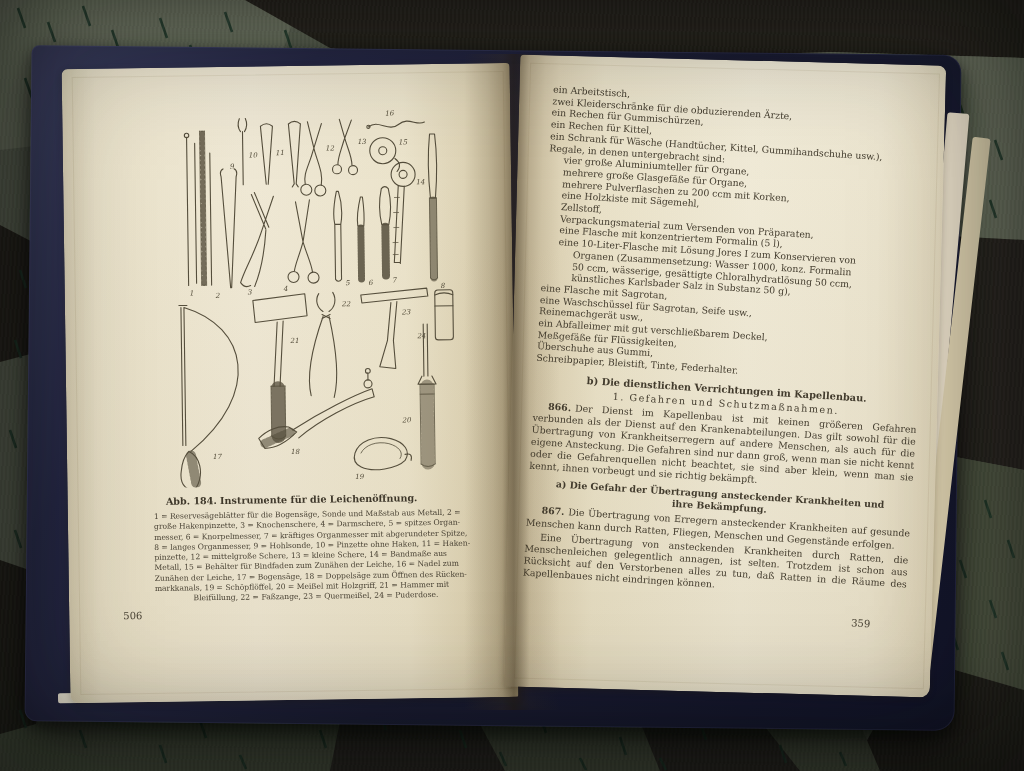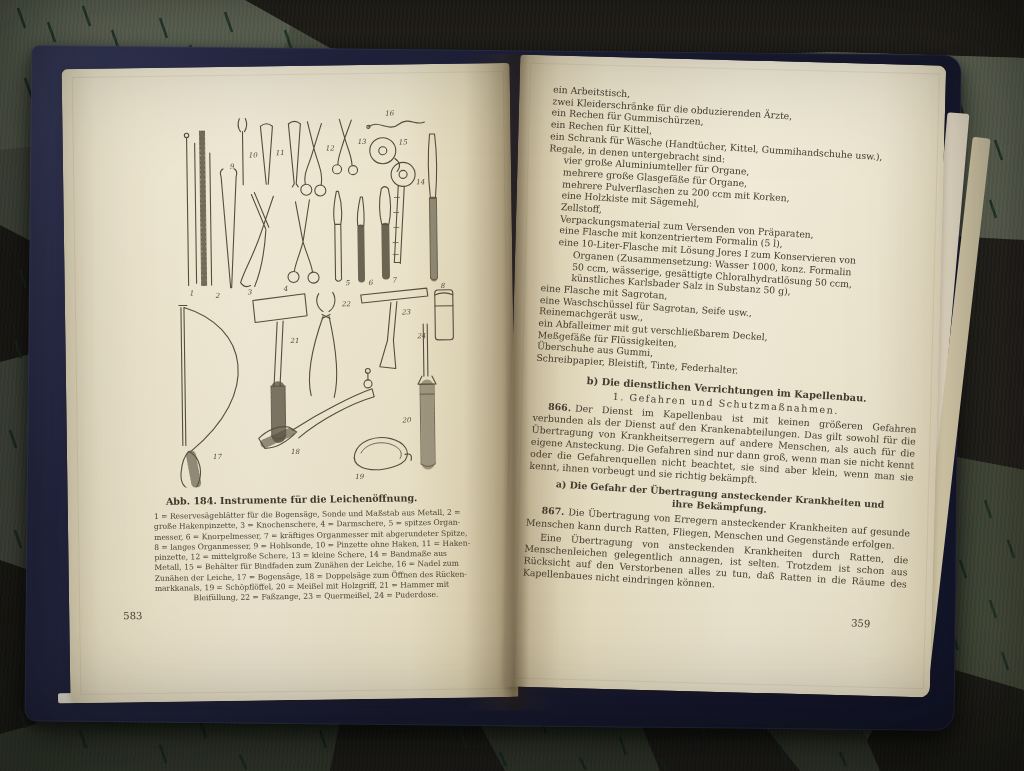--- a/index.html
+++ b/index.html
@@ -239,21 +239,21 @@
       <div>große Hakenpinzette, 3 = Knochenschere, 4 = Darmschere, 5 = spitzes Organ-</div>
       <div>messer, 6 = Knorpelmesser, 7 = kräftiges Organmesser mit abgerundeter Spitze,</div>
       <div>8 = langes Organmesser, 9 = Hohlsonde, 10 = Pinzette ohne Haken, 11 = Haken-</div>
       <div>pinzette, 12 = mittelgroße Schere, 13 = kleine Schere, 14 = Bandmaße aus</div>
       <div>Metall, 15 = Behälter für Bindfaden zum Zunähen der Leiche, 16 = Nadel zum</div>
       <div>Zunähen der Leiche, 17 = Bogensäge, 18 = Doppelsäge zum Öffnen des Rücken-</div>
       <div>markkanals, 19 = Schöpflöffel, 20 = Meißel mit Holzgriff, 21 = Hammer mit</div>
       <div>Bleifüllung, 22 = Faßzange, 23 = Quermeißel, 24 = Puderdose.</div>
     </div>
 
-    <div class="pagenum-left">583</div>
+    <div class="pagenum-left">506</div>
   </div>
 
   <div class="page right">
     <div class="rp">
       <div>
         <div class="eq">ein Arbeitstisch,</div>
         <div class="eq">zwei Kleiderschränke für die obduzierenden Ärzte,</div>
         <div class="eq">ein Rechen für Gummischürzen,</div>
         <div class="eq">ein Rechen für Kittel,</div>
         <div class="eq">ein Schrank für Wäsche (Handtücher, Kittel, Gummihandschuhe usw.),</div>

